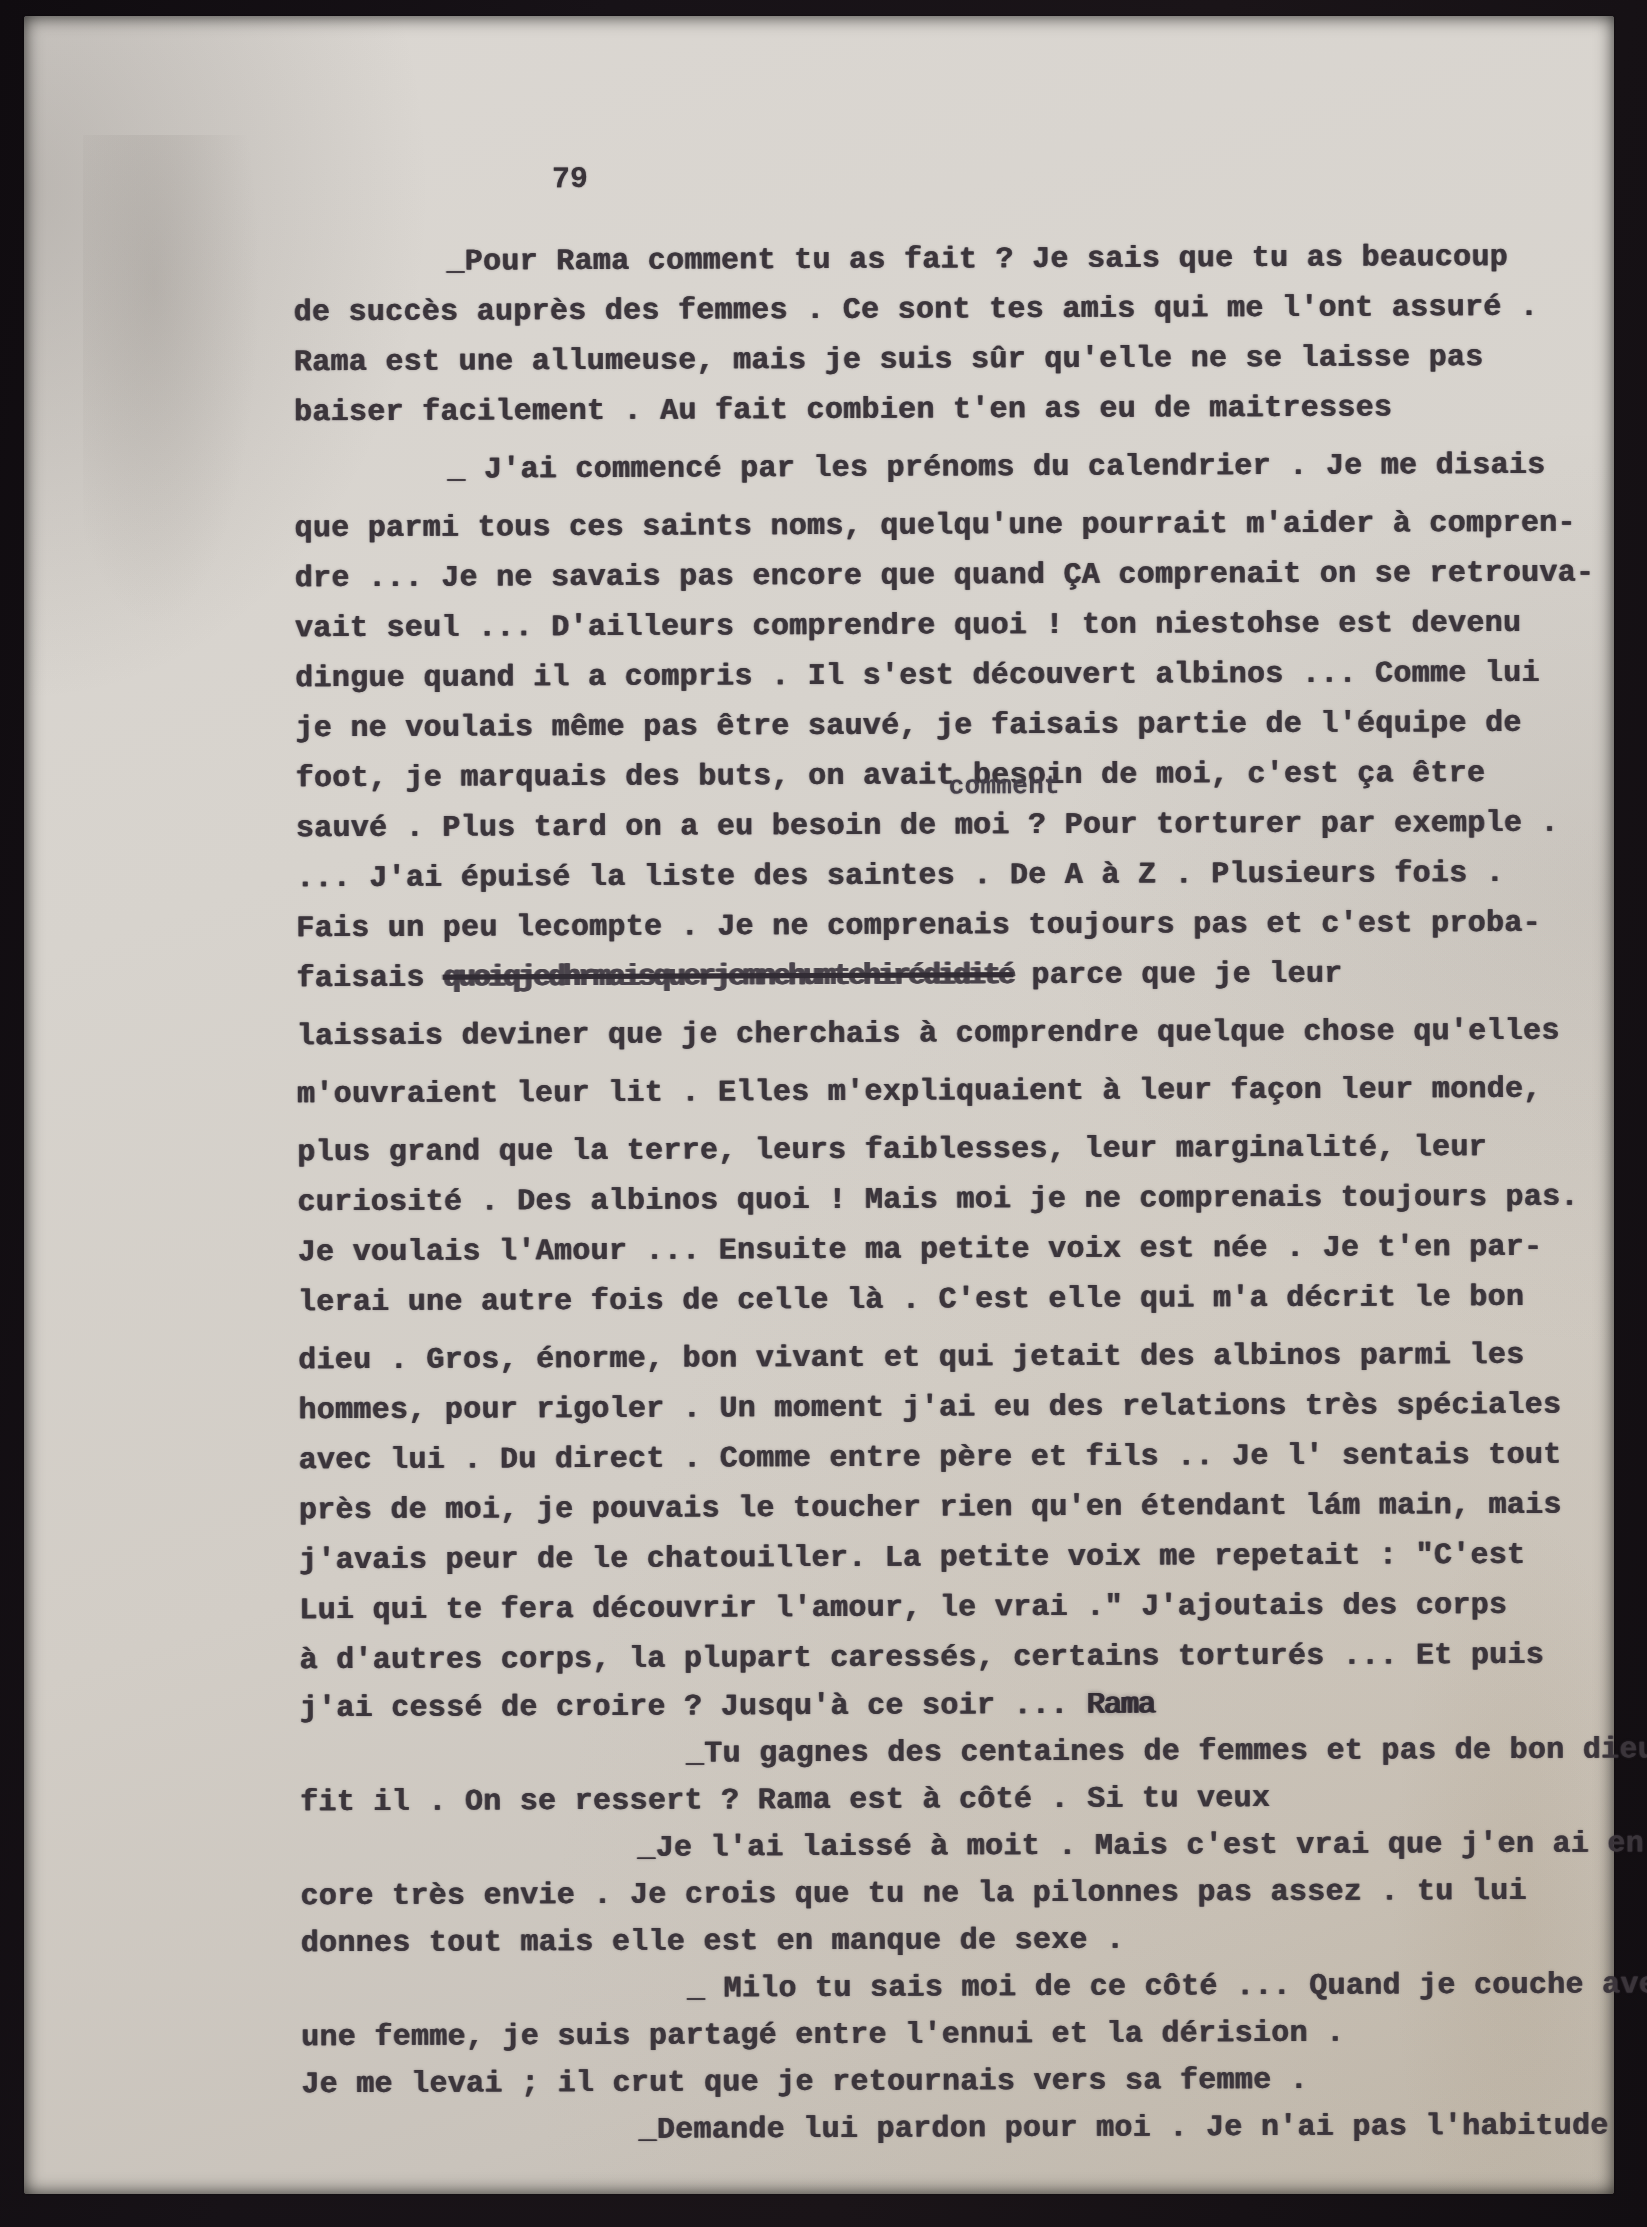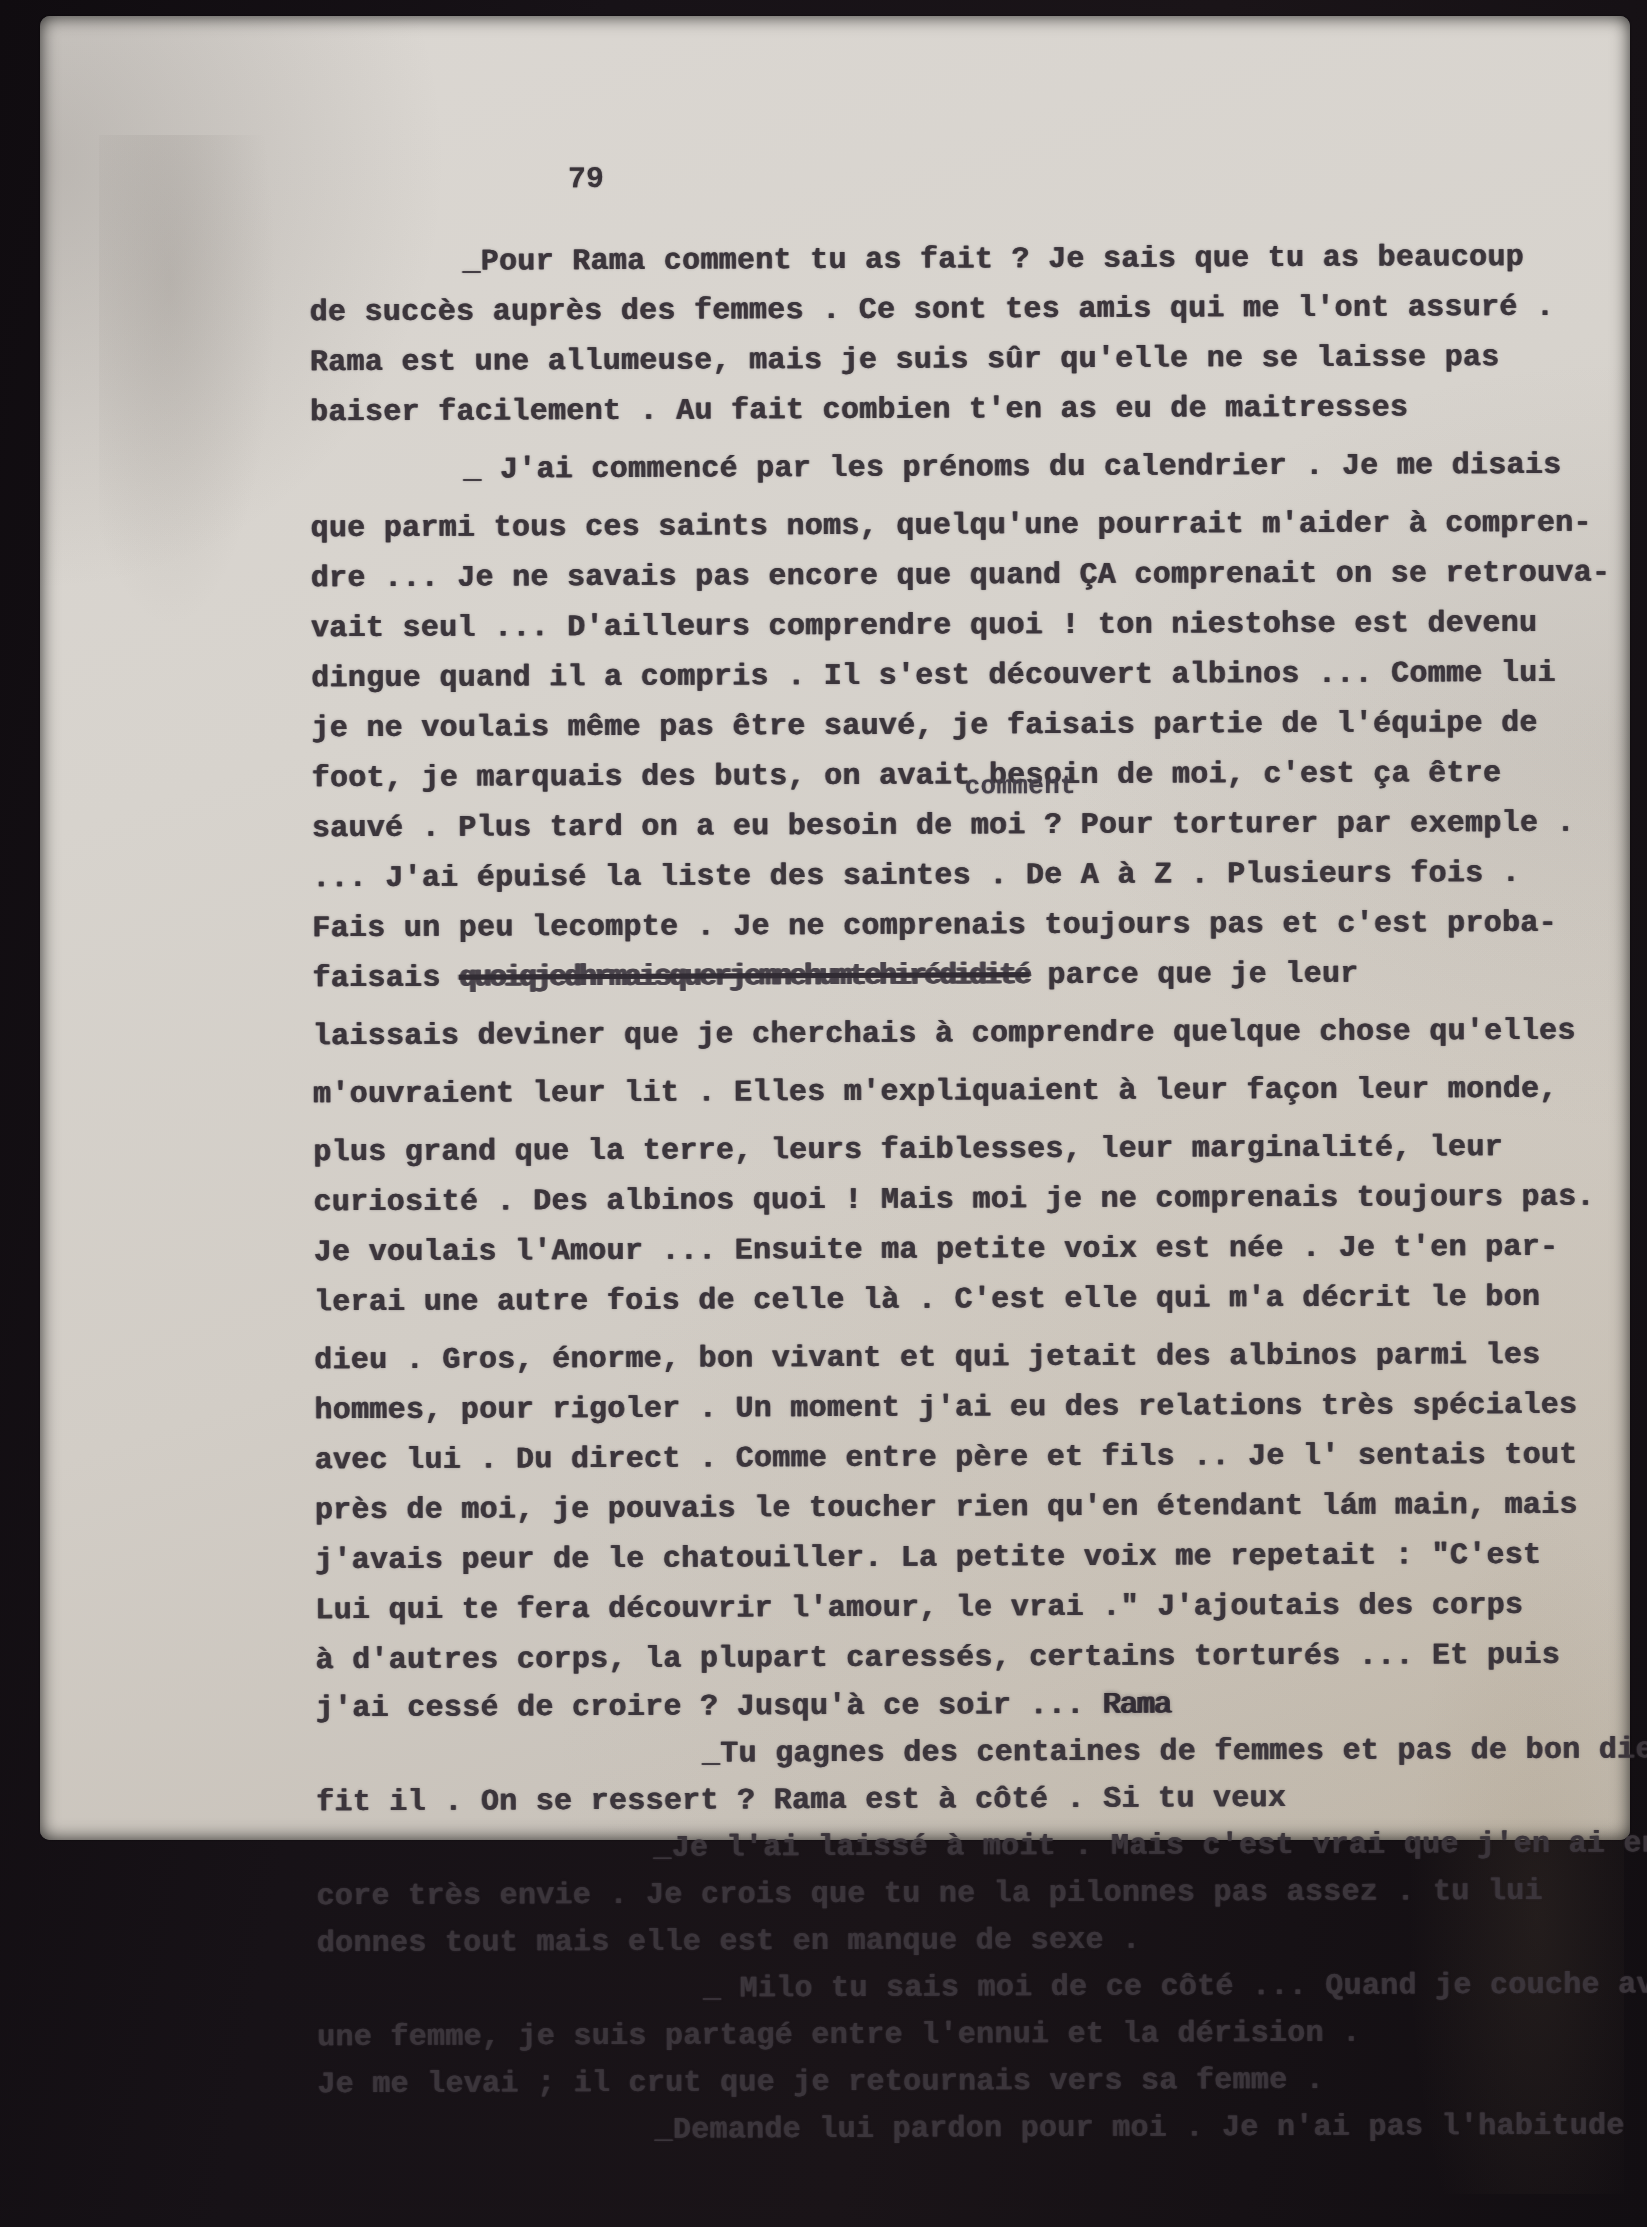--- a/index.html
+++ b/index.html
@@ -3,29 +3,28 @@
 <meta charset="utf-8">
 <style>
   html,body{margin:0;padding:0;}
   body{
     width:1647px;height:2228px;
     background:linear-gradient(100deg,#100c10 0%,#171217 30%,#1a1418 60%,#120e12 100%);
     position:relative;overflow:hidden;
     font-family:"Liberation Mono","DejaVu Sans Mono",monospace;
   }
   .paper{
-    position:absolute;left:24px;top:16px;width:1590px;height:1824px;
+    position:absolute;left:24px;top:16px;width:1590px;height:2178px;
     background:
       radial-gradient(ellipse at 88% 96%, rgba(186,164,128,0.16), rgba(0,0,0,0) 45%),
       radial-gradient(ellipse at 0% 8%, rgba(90,84,80,0.25), rgba(0,0,0,0) 18%),
       radial-gradient(ellipse at 100% 40%, rgba(120,112,104,0.12), rgba(0,0,0,0) 25%),
       linear-gradient(162deg,#dbd7d2 0%,#d7d3cd 35%,#d2cdc6 62%,#c9c3bb 85%,#bfb9b0 100%);
-    border-radius:10px;
+    border-radius:3px;
     box-shadow:0 0 18px rgba(0,0,0,0.8) inset, 0 0 2px rgba(0,0,0,0.6);
-    margin-left:16px;
   }
   .stain{position:absolute;pointer-events:none;}
   .stain.s1{left:59px;top:119px;width:178px;height:495px;
     background:radial-gradient(ellipse at 40% 30%, rgba(105,98,92,0.18), rgba(0,0,0,0) 70%);}
   .stain.s2{left:1366px;top:1485px;width:218px;height:693px;
     background:radial-gradient(ellipse at 60% 60%, rgba(150,128,96,0.12), rgba(0,0,0,0) 70%);}
   .content{
     position:absolute;left:0;top:0;width:1590px;
     padding:145px 69px 0 273px;box-sizing:border-box;
     transform:rotate(-0.25deg);

